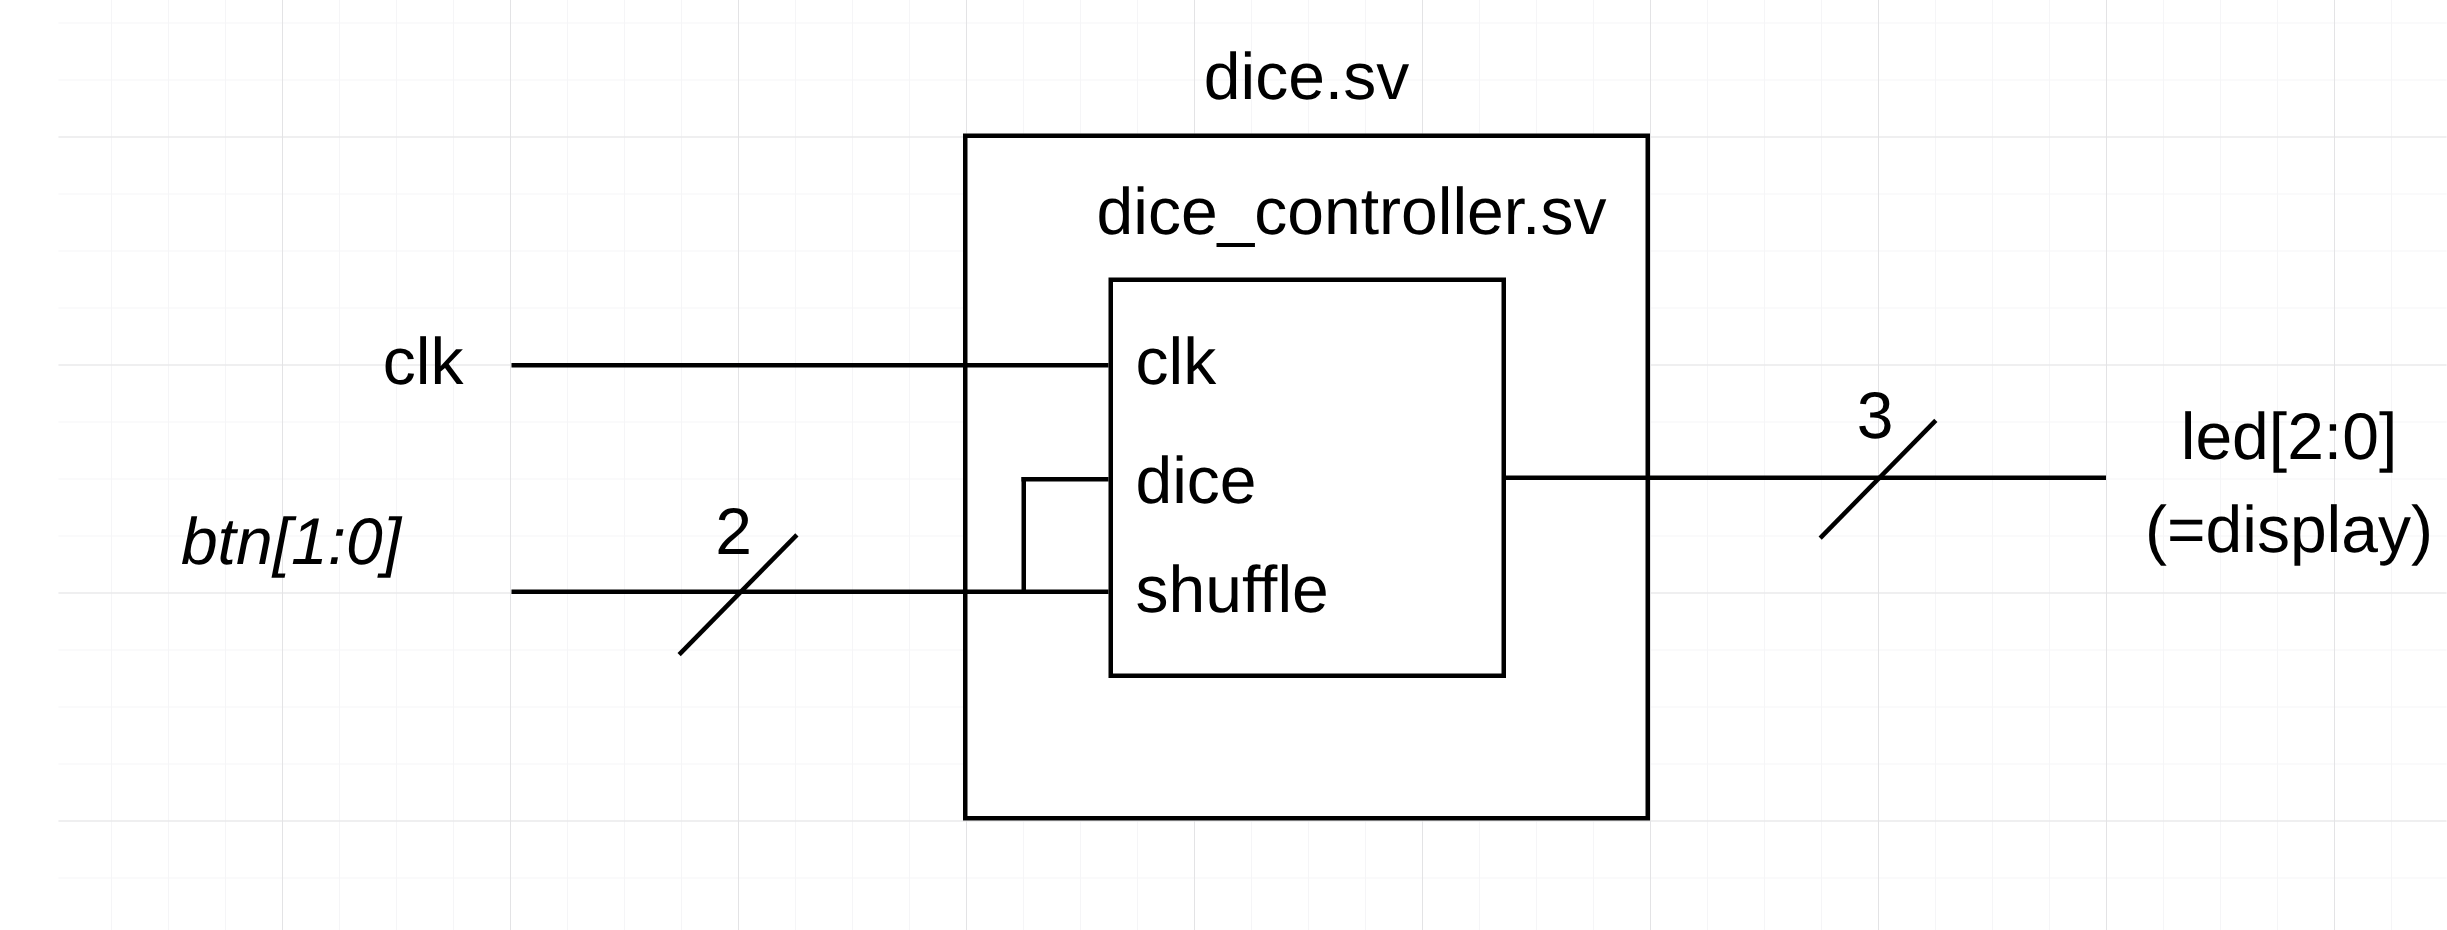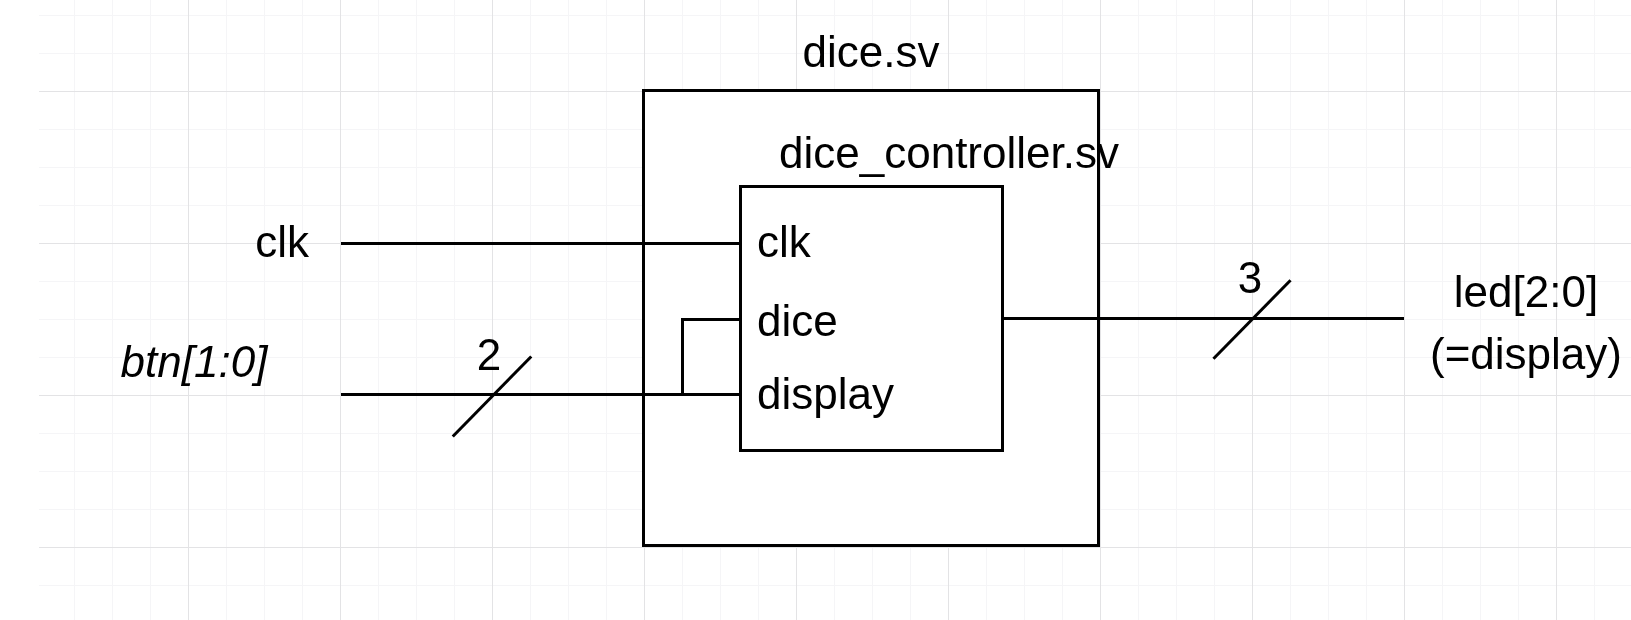--- a/index.html
+++ b/index.html
@@ -68,25 +68,25 @@
   <div class="wire z-wire" style="left:302px; top:242px; width:398px; height:3px;"></div>
   <div class="wire z-wire" style="left:302px; top:393px; width:398px; height:3px;"></div>
   <div class="wire z-wire" style="left:642px; top:318px; width:3px; height:78px;"></div>
   <div class="wire z-wire" style="left:642px; top:318px; width:58px; height:3px;"></div>
   <div class="wire z-wire" style="left:965px; top:317px; width:400px; height:3px;"></div>
 
   <div class="slash z-wire" style="left:397px; top:395px; width:112px;"></div>
   <div class="slash z-wire" style="left:1158px; top:318px; width:110px;"></div>
 
   <div class="lbl center z-lbl" style="left:603px; top:21px; width:458px;">dice.sv</div>
-  <div class="lbl center z-lbl" style="left:603px; top:122px; width:518px;padding-left:48px;">dice_controller.sv</div>
+  <div class="lbl center z-lbl" style="left:603px; top:111px; width:518px;">dice_controller.sv</div>
 
   <div class="lbl z-lbl" style="left:718px; top:211px;">clk</div>
   <div class="lbl z-lbl" style="left:718px; top:290px;">dice</div>
-  <div class="lbl z-lbl" style="left:718px; top:363px;">display</div>
+  <div class="lbl z-lbl" style="left:718px; top:363px;">shuffle</div>
 
   <div class="lbl right z-lbl" style="left:70px; top:211px; width:200px;">clk</div>
 
   <div class="lbl center z-lbl" style="left:5px; top:331px; width:300px;font-style:italic;">
     <div>btn[1:0]</div>
   </div>
 
   <div class="lbl center z-lbl" style="left:400px; top:324px; width:100px;">2</div>
 
   <div class="lbl center z-lbl" style="left:1161px; top:247px; width:100px;">3</div>

